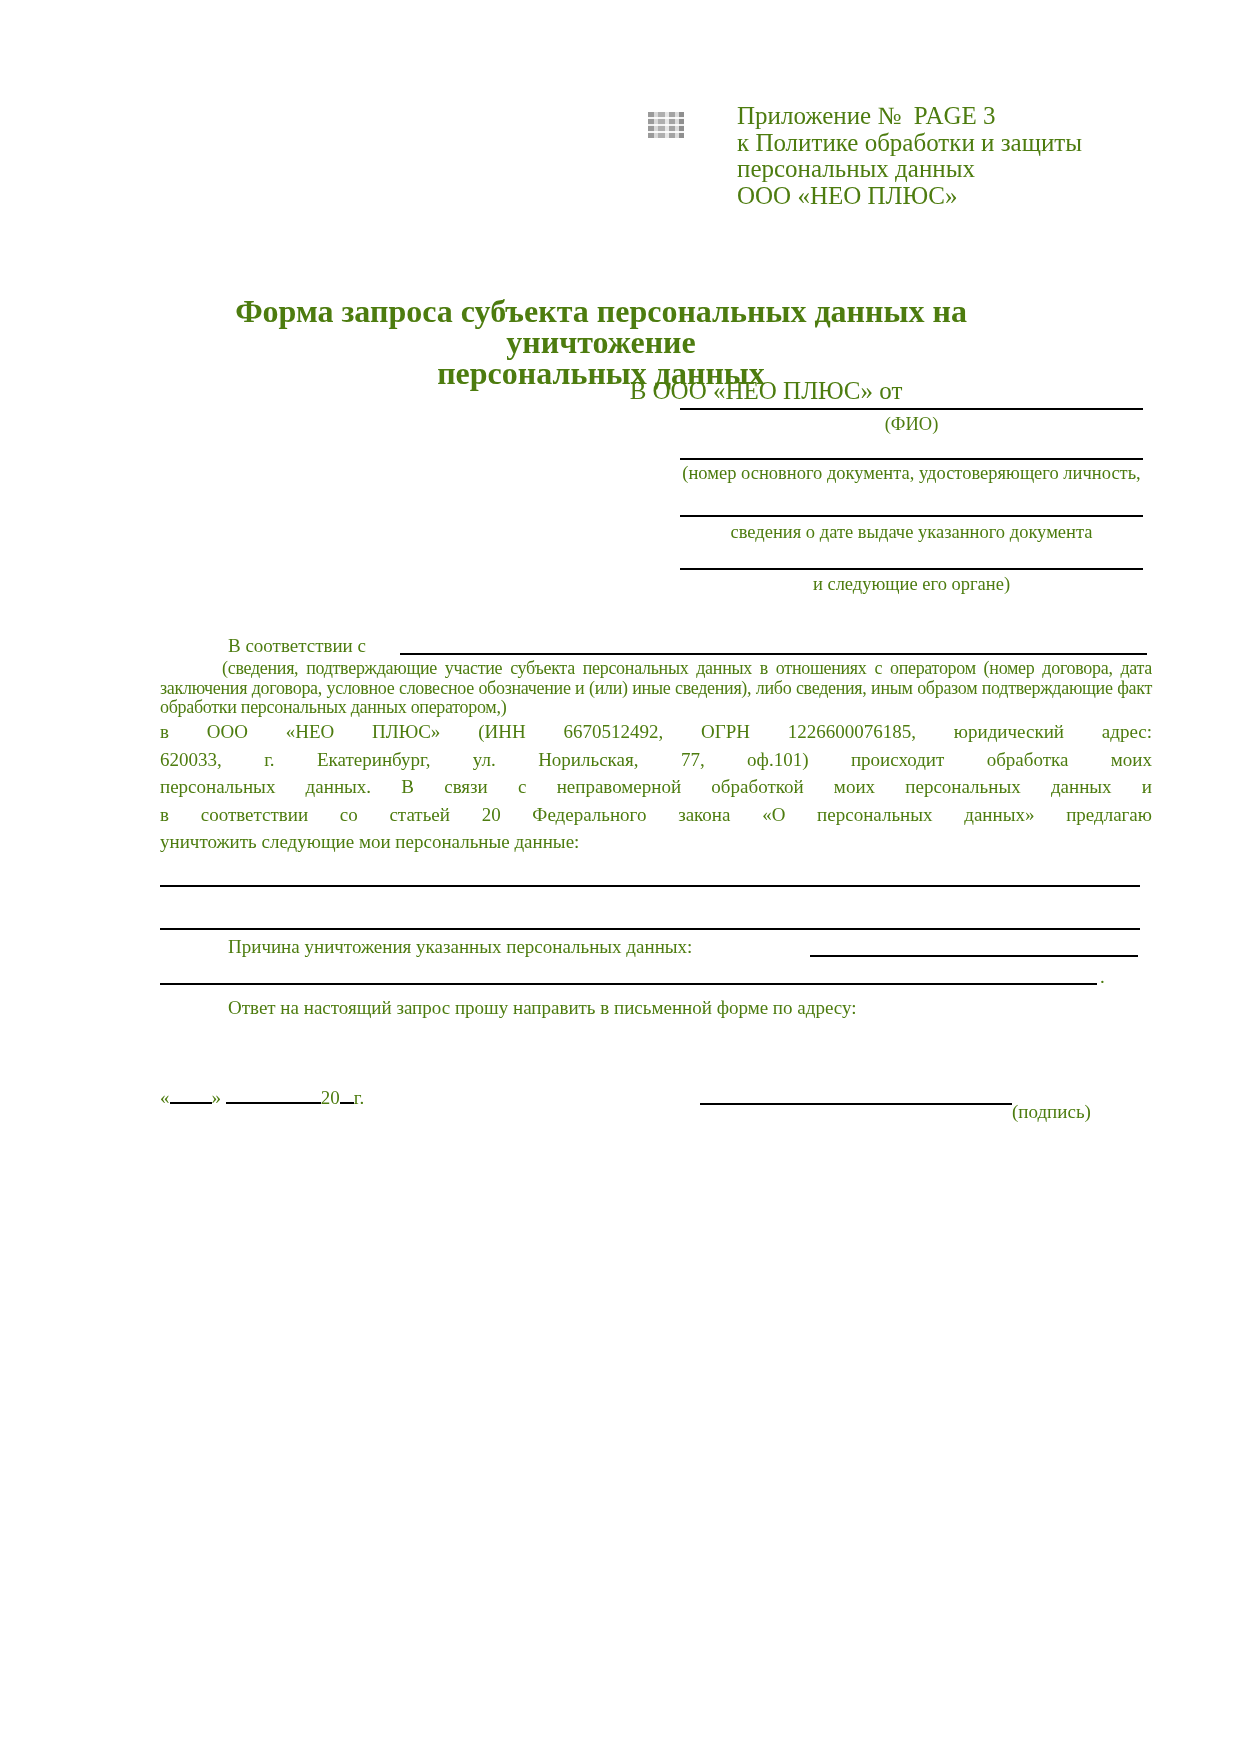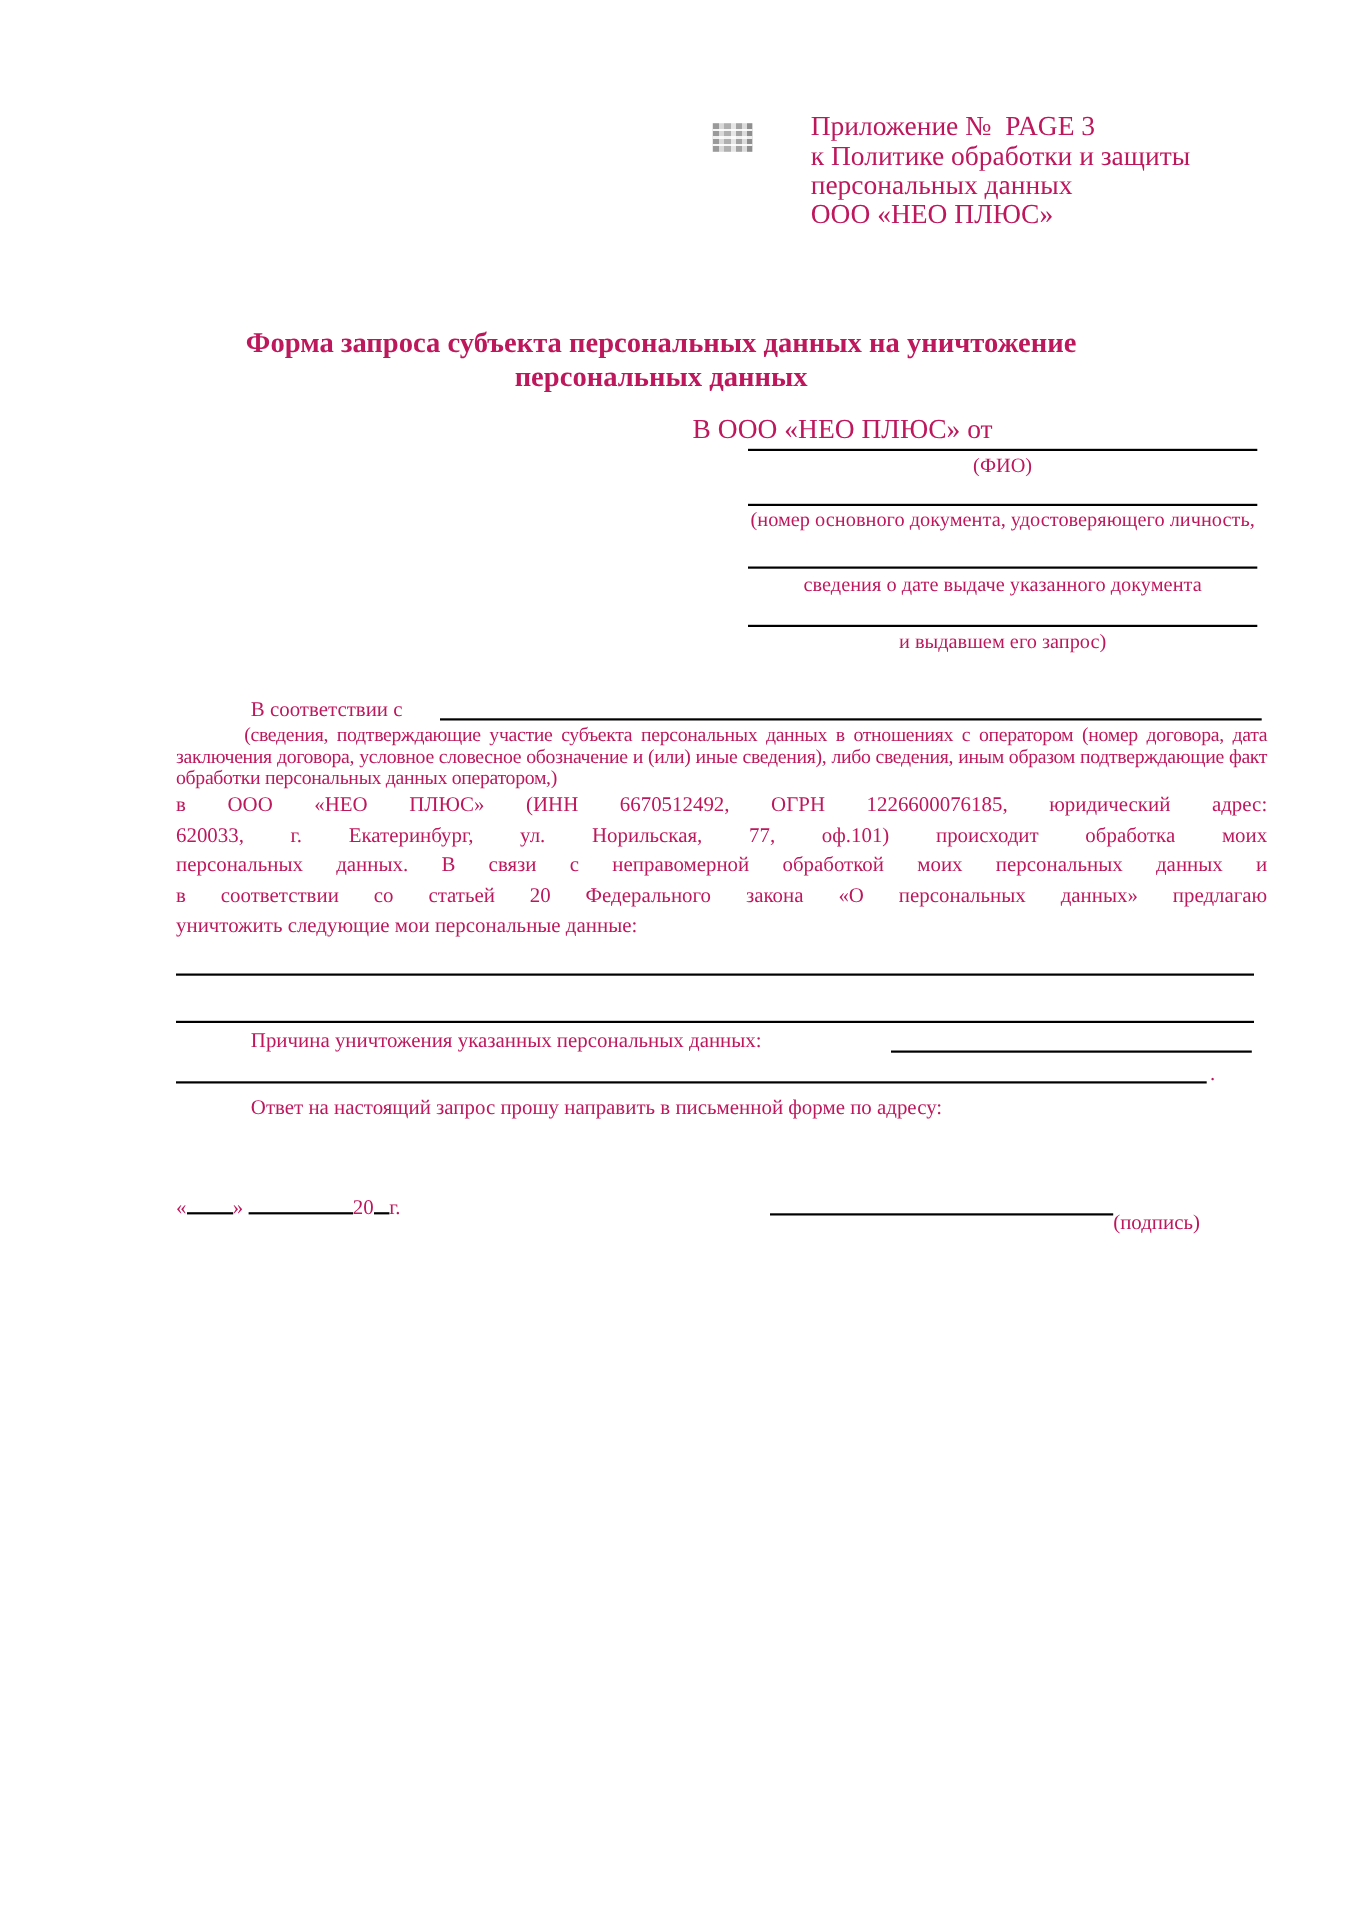--- a/index.html
+++ b/index.html
@@ -1,18 +1,18 @@
 <!DOCTYPE html>
 <html><head>
 <meta charset="utf-8">
 <style>
   html,body{margin:0;padding:0;background:#ffffff;}
   .page{
     position:relative;width:1242px;height:1755px;margin:0 auto;background:#ffffff;
-    color:#be185d;font-family:"Liberation Serif","DejaVu Serif",serif;overflow:hidden;
+    color:#4d7c0f;font-family:"Liberation Serif","DejaVu Serif",serif;overflow:hidden;
   }
   .abs{position:absolute;}
   .hline{position:absolute;height:0;border-bottom:2px solid #000;}
   .body-text{font-size:19px;line-height:27.6px;}
   .note-text{font-size:18px;line-height:19.5px;letter-spacing:-0.3px;}
   .caption{font-size:18.5px;line-height:20px;text-align:center;white-space:nowrap;}
   .j{text-align:justify;text-align-last:justify;}
   .pre{white-space:pre-wrap;}
   .u-inline{display:inline-block;border-bottom:2px solid #000;height:20px;vertical-align:baseline;}
   .artifact{
@@ -28,38 +28,38 @@
 
   <div class="abs artifact" style="left:648px;top:112px;width:36px;height:26px;"></div>
 
   <div class="abs" style="left:737px;top:103px;font-size:25px;line-height:26.5px;">
     <div class="pre">Приложение №  PAGE 3</div>
     <div>к Политике обработки и защиты</div>
     <div>персональных данных</div>
     <div>ООО «НЕО ПЛЮС»</div>
   </div>
 
-  <div class="abs" style="left:160px;top:296px;width:882px;font-size:26px;font-weight:bold;line-height:31px;text-align:center;">
+  <div class="abs" style="left:160px;top:296px;width:882px;font-size:32px;font-weight:bold;line-height:31px;text-align:center;">
     <div>Форма запроса субъекта персональных данных на уничтожение</div>
     <div>персональных данных</div>
   </div>
 
   <div class="abs" style="left:382px;top:377px;width:768px;font-size:25px;text-align:center;">В ООО «НЕО ПЛЮС» от</div>
 
   <div class="hline" style="left:680px;top:408px;width:463px;"></div>
   <div class="abs caption" style="left:680px;top:414px;width:463px;">(ФИО)</div>
 
   <div class="hline" style="left:680px;top:458px;width:463px;"></div>
   <div class="abs caption" style="left:680px;top:463px;width:463px;">(номер основного документа, удостоверяющего личность,</div>
 
   <div class="hline" style="left:680px;top:515px;width:463px;"></div>
   <div class="abs caption" style="left:680px;top:522px;width:463px;">сведения о дате выдаче указанного документа</div>
 
   <div class="hline" style="left:680px;top:568px;width:463px;"></div>
-  <div class="abs caption" style="left:680px;top:574px;width:463px;">и выдавшем его запрос)</div>
+  <div class="abs caption" style="left:680px;top:574px;width:463px;">и следующие его органе)</div>
 
   <div class="abs body-text" style="left:228px;top:632px;">В соответствии с</div>
   <div class="hline" style="left:400px;top:653px;width:747px;"></div>
 
   <div class="abs note-text" style="left:160px;top:659px;width:992px;">
     <div class="j" style="padding-left:62px;">(сведения, подтверждающие участие субъекта персональных данных в отношениях с оператором (номер договора, дата</div>
     <div class="j">заключения договора, условное словесное обозначение и (или) иные сведения), либо сведения, иным образом подтверждающие факт</div>
     <div>обработки персональных данных оператором,)</div>
   </div>
 

